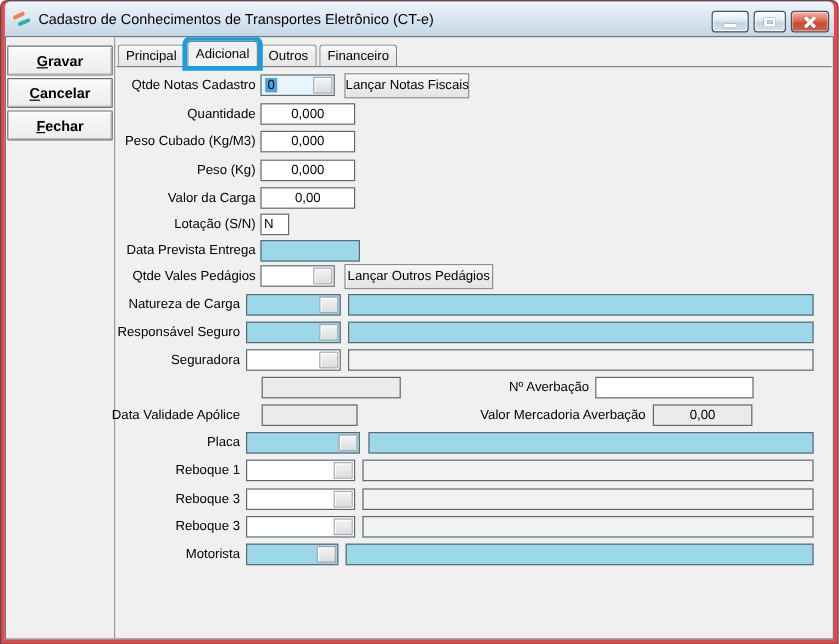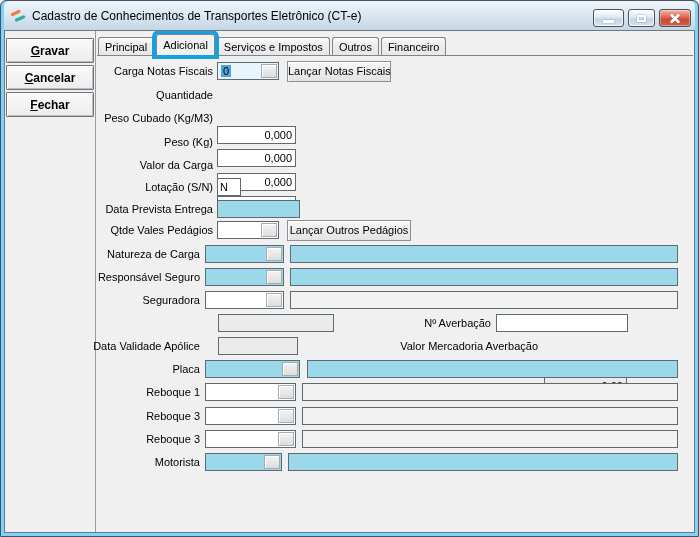--- a/index.html
+++ b/index.html
@@ -1,20 +1,20 @@
 <!DOCTYPE html>
 <html><head>
 <meta charset="utf-8">
 <style>
   html,body{margin:0;padding:0;background:#fff;}
   *{box-sizing:border-box;}
   .window{
     width:699px;height:537px;
     border:1px solid #46525C;border-radius:6px 6px 0 0;
-    background:#7dd3fc;padding:0 3px 3px 3px;
+    background:#ef4444;padding:0 3px 3px 3px;
     font-family:"Liberation Sans",sans-serif;
     position:relative;overflow:hidden;
   }
   .titlebar{
     height:29px;display:flex;align-items:center;gap:6px;
     padding-left:6px;position:relative;
     background:linear-gradient(180deg,#EFF5FA 0%,#DCE8F2 45%,#C5D6E4 100%);
     border-radius:5px 5px 0 0;
     font-size:12px;color:#000;
   }
@@ -66,21 +66,21 @@
   .tabline{position:absolute;left:92px;right:1px;top:24px;border-top:1px solid #7E848A;z-index:1;}
 
   .form{position:absolute;inset:0;font-size:11px;}
   .lbl,.lblm{position:absolute;height:16px;line-height:16px;color:#000;text-align:right;white-space:nowrap;}
   .lbl{left:0;width:208px;}
   .lbl.l2{width:195px;}
   .f{
     position:absolute;height:18px;border:1px solid #5E6A72;background:#fff;
     font-size:11px;line-height:16px;padding:0 3px;color:#000;
   }
-  .f.num{text-align:right;margin-top:40px;}
+  .f.num{text-align:center;}
   .f.blue{background:#9BD8EA;}
   .f.lightblue{background:#E9F5FC;}
   .f.dis{background:#EBEBEB;}
   .f.dis2{background:#F2F2F2;}
   .f.spinf{padding-right:19px;}
   .spinbtn{
     position:absolute;top:1px;bottom:1px;right:1px;width:16px;
     background:linear-gradient(#F4F4F4,#DDDDDD);
     border:1px solid #A6ACB2;box-shadow:inset 1px 1px 0 #fff;
   }
@@ -125,28 +125,27 @@
     <div class="sidebar">
       <div class="sbtn" style="top:7px"><u>G</u>ravar</div>
       <div class="sbtn" style="top:34px"><u>C</u>ancelar</div>
       <div class="sbtn" style="top:61px"><u>F</u>echar</div>
     </div>
 
     <div class="tabline"></div>
     <div class="tabstrip">
       <div class="tab">Principal</div>
       <div class="tab active highlight">Adicional</div>
-      <div class="tab">Serviços e Impostos</div>
       <div class="tab">Outros</div>
       <div class="tab">Financeiro</div>
     </div>
 
     <div class="form">
 
-      <span class="lbl" style="top:32px">Carga Notas Fiscais</span>
+      <span class="lbl" style="top:32px">Qtde Notas Cadastro</span>
       <span class="f lightblue spinf" style="left:212px;top:31px;width:62px">
         <span class="sel">0</span>
         <span class="spinbtn"></span>
       </span>
       <div class="btn" style="left:282px;top:30px;width:104px">Lançar Notas Fiscais</div>
 
       <span class="lbl" style="top:56px">Quantidade</span>
       <span class="f num" style="left:212px;top:55px;width:79px">0,000</span>
 
       <span class="lbl" style="top:79px">Peso Cubado (Kg/M3)</span>

